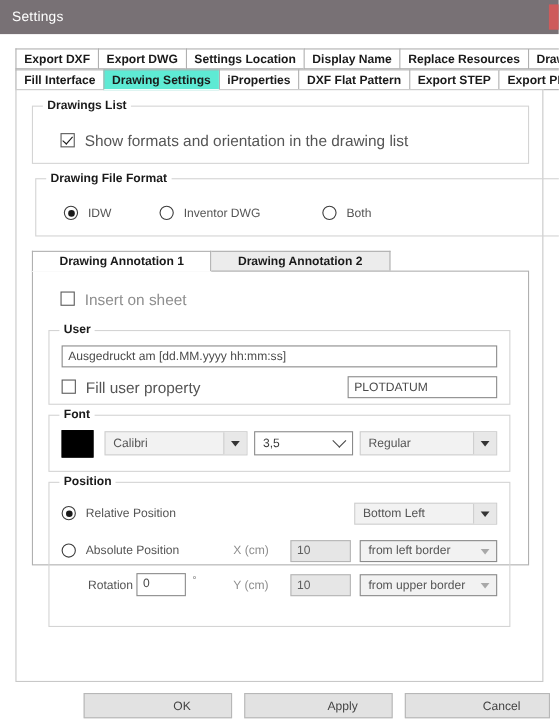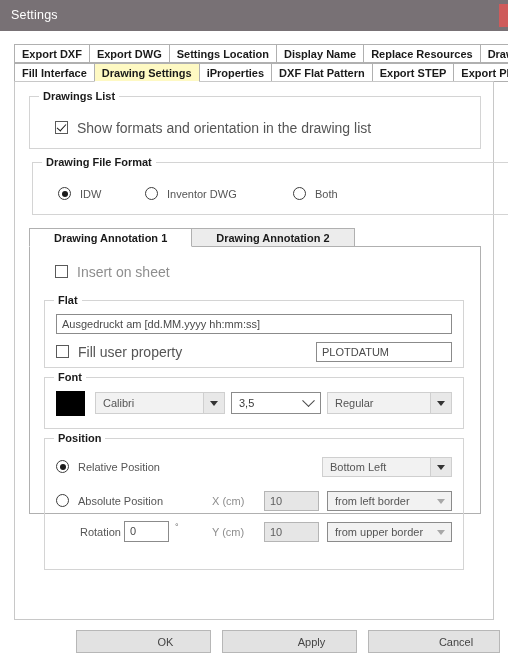--- a/index.html
+++ b/index.html
@@ -62,21 +62,21 @@
     font-size: 11px;
     font-weight: bold;
     color: #1a1a1a;
     background: #ffffff;
     border: 1px solid #b0b0b0;
     border-right: none;
     vertical-align: top;
   }
   .tab.last { border-right: 1px solid #b0b0b0; }
   .tab.active {
-    background: #fef9c3;
+    background: #5eead4;
     border-bottom-color: #ffffff;
     position: relative;
     z-index: 3;
   }
   .tabrow.row1 .tab { border-bottom: 1px solid #b0b0b0; }
   .tabrow.row2 .tab { border-top: 1px solid #b0b0b0; }
 
   
   .panel {
     position: absolute;
@@ -374,21 +374,21 @@
   </div>
 
   <div class="inner-panel">
 
     <div class="cbrow" style="left:25px; top:18px;">
       <div class="checkbox"></div>
       <div class="cb-label dim">Insert on sheet</div>
     </div>
 
     <div class="group" id="grp-text">
-      <div class="group-title">Flat</div>
+      <div class="group-title">User</div>
       <div class="textbox" style="left:11px; top:13px; width:396px; height:20px;">Ausgedruckt am [dd.MM.yyyy hh:mm:ss]</div>
       <div class="cbrow" style="left:11px; top:44px;">
         <div class="checkbox"></div>
         <div class="cb-label">Fill user property</div>
       </div>
       <div class="textbox" style="left:271px; top:41px; width:136px; height:20px;">PLOTDATUM</div>
     </div>
 
     <div class="group" id="grp-font">
       <div class="group-title">Font</div>

